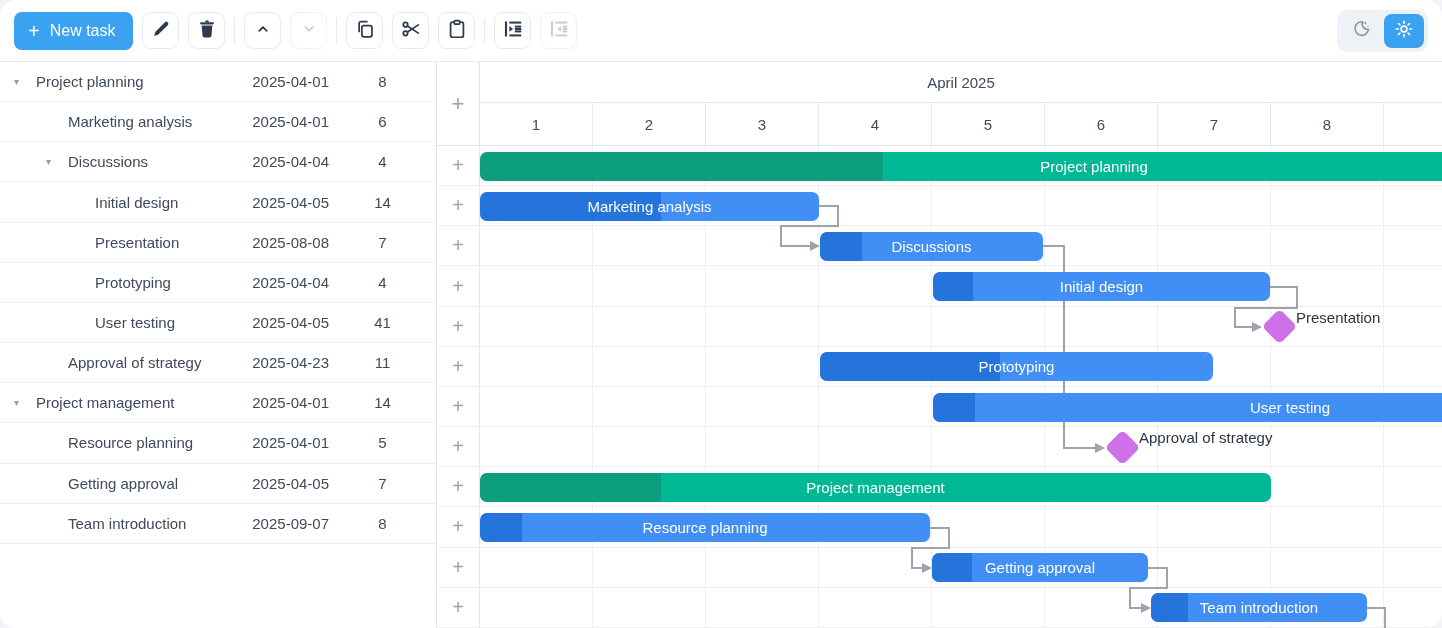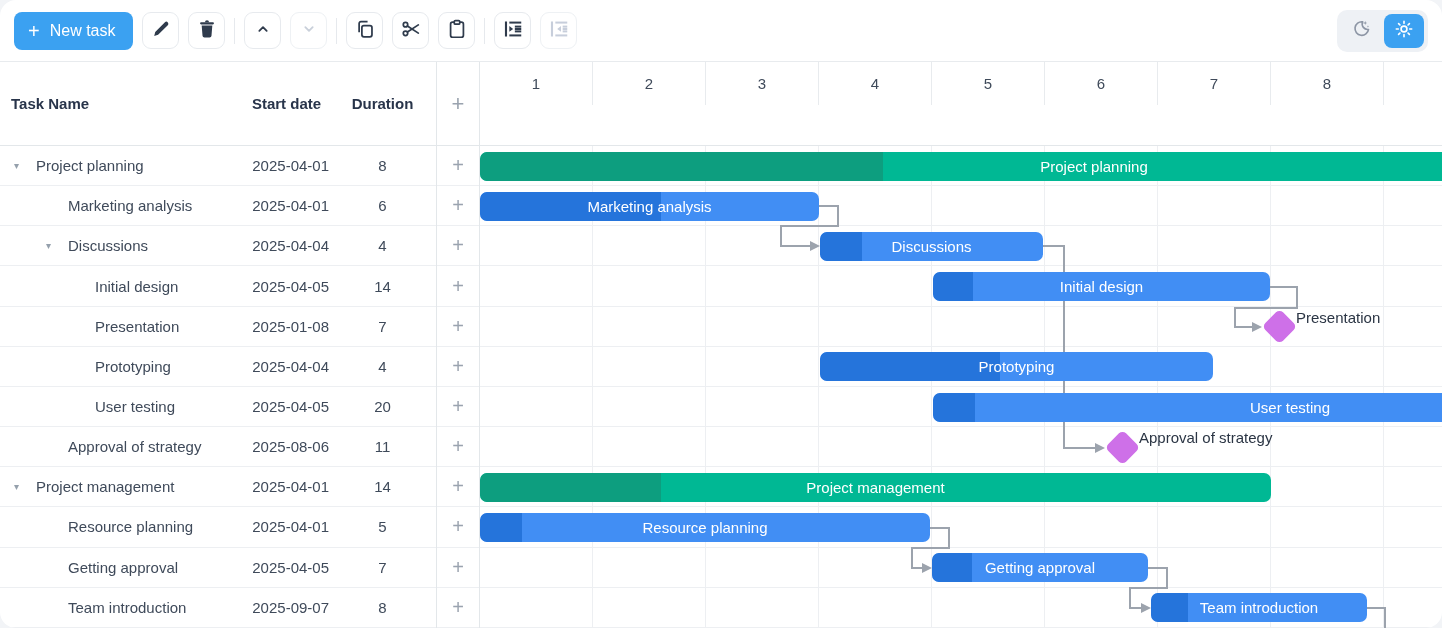--- a/index.html
+++ b/index.html
@@ -199,25 +199,20 @@
               <path d="M12 3.6v2.2M12 18.2v2.2M3.6 12h2.2M18.2 12h2.2M6.1 6.1l1.5 1.5M16.4 16.4l1.5 1.5M17.9 6.1l-1.5 1.5M7.6 16.4l-1.5 1.5"></path>
             </svg>
         </span>
       </button>
     </div>
   </div>
 
   <div class="main">
 
     <div class="grid">
-      <div class="grid-header">
-        <div class="gh-name">Task Name</div>
-        <div class="gh-start">Start date</div>
-        <div class="gh-dur">Duration</div>
-      </div>
       <div class="grid-body">
           <div class="grid-row">
             <div class="cell-name" style="padding-left: 14px;">
               <span class="tree-toggle">▾</span>
               <span>Project planning</span>
             </div>
             <div class="cell-start">2025-04-01</div>
             <div class="cell-dur">8</div>
           </div>
           <div class="grid-row">
@@ -239,42 +234,42 @@
             <div class="cell-name" style="padding-left: 95px;">
               <span>Initial design</span>
             </div>
             <div class="cell-start">2025-04-05</div>
             <div class="cell-dur">14</div>
           </div>
           <div class="grid-row">
             <div class="cell-name" style="padding-left: 95px;">
               <span>Presentation</span>
             </div>
-            <div class="cell-start">2025-01-08</div>
+            <div class="cell-start">2025-08-08</div>
             <div class="cell-dur">7</div>
           </div>
           <div class="grid-row">
             <div class="cell-name" style="padding-left: 95px;">
               <span>Prototyping</span>
             </div>
             <div class="cell-start">2025-04-04</div>
             <div class="cell-dur">4</div>
           </div>
           <div class="grid-row">
             <div class="cell-name" style="padding-left: 95px;">
               <span>User testing</span>
             </div>
             <div class="cell-start">2025-04-05</div>
-            <div class="cell-dur">20</div>
+            <div class="cell-dur">41</div>
           </div>
           <div class="grid-row">
             <div class="cell-name" style="padding-left: 68px;">
               <span>Approval of strategy</span>
             </div>
-            <div class="cell-start">2025-08-06</div>
+            <div class="cell-start">2025-04-23</div>
             <div class="cell-dur">11</div>
           </div>
           <div class="grid-row">
             <div class="cell-name" style="padding-left: 14px;">
               <span class="tree-toggle">▾</span>
               <span>Project management</span>
             </div>
             <div class="cell-start">2025-04-01</div>
             <div class="cell-dur">14</div>
           </div>
@@ -315,20 +310,23 @@
           <div class="plus-cell">+</div>
           <div class="plus-cell">+</div>
           <div class="plus-cell">+</div>
           <div class="plus-cell">+</div>
           <div class="plus-cell">+</div>
         </div>
     </div>
 
     <div class="timeline">
       <div class="tl-header">
+        <div class="tl-month">
+          <div class="tl-month-inner">April 2025</div>
+        </div>
         <div class="tl-days">
             <div class="tl-day">1</div>
             <div class="tl-day">2</div>
             <div class="tl-day">3</div>
             <div class="tl-day">4</div>
             <div class="tl-day">5</div>
             <div class="tl-day">6</div>
             <div class="tl-day">7</div>
             <div class="tl-day">8</div>
             <div class="tl-day filler"></div>

